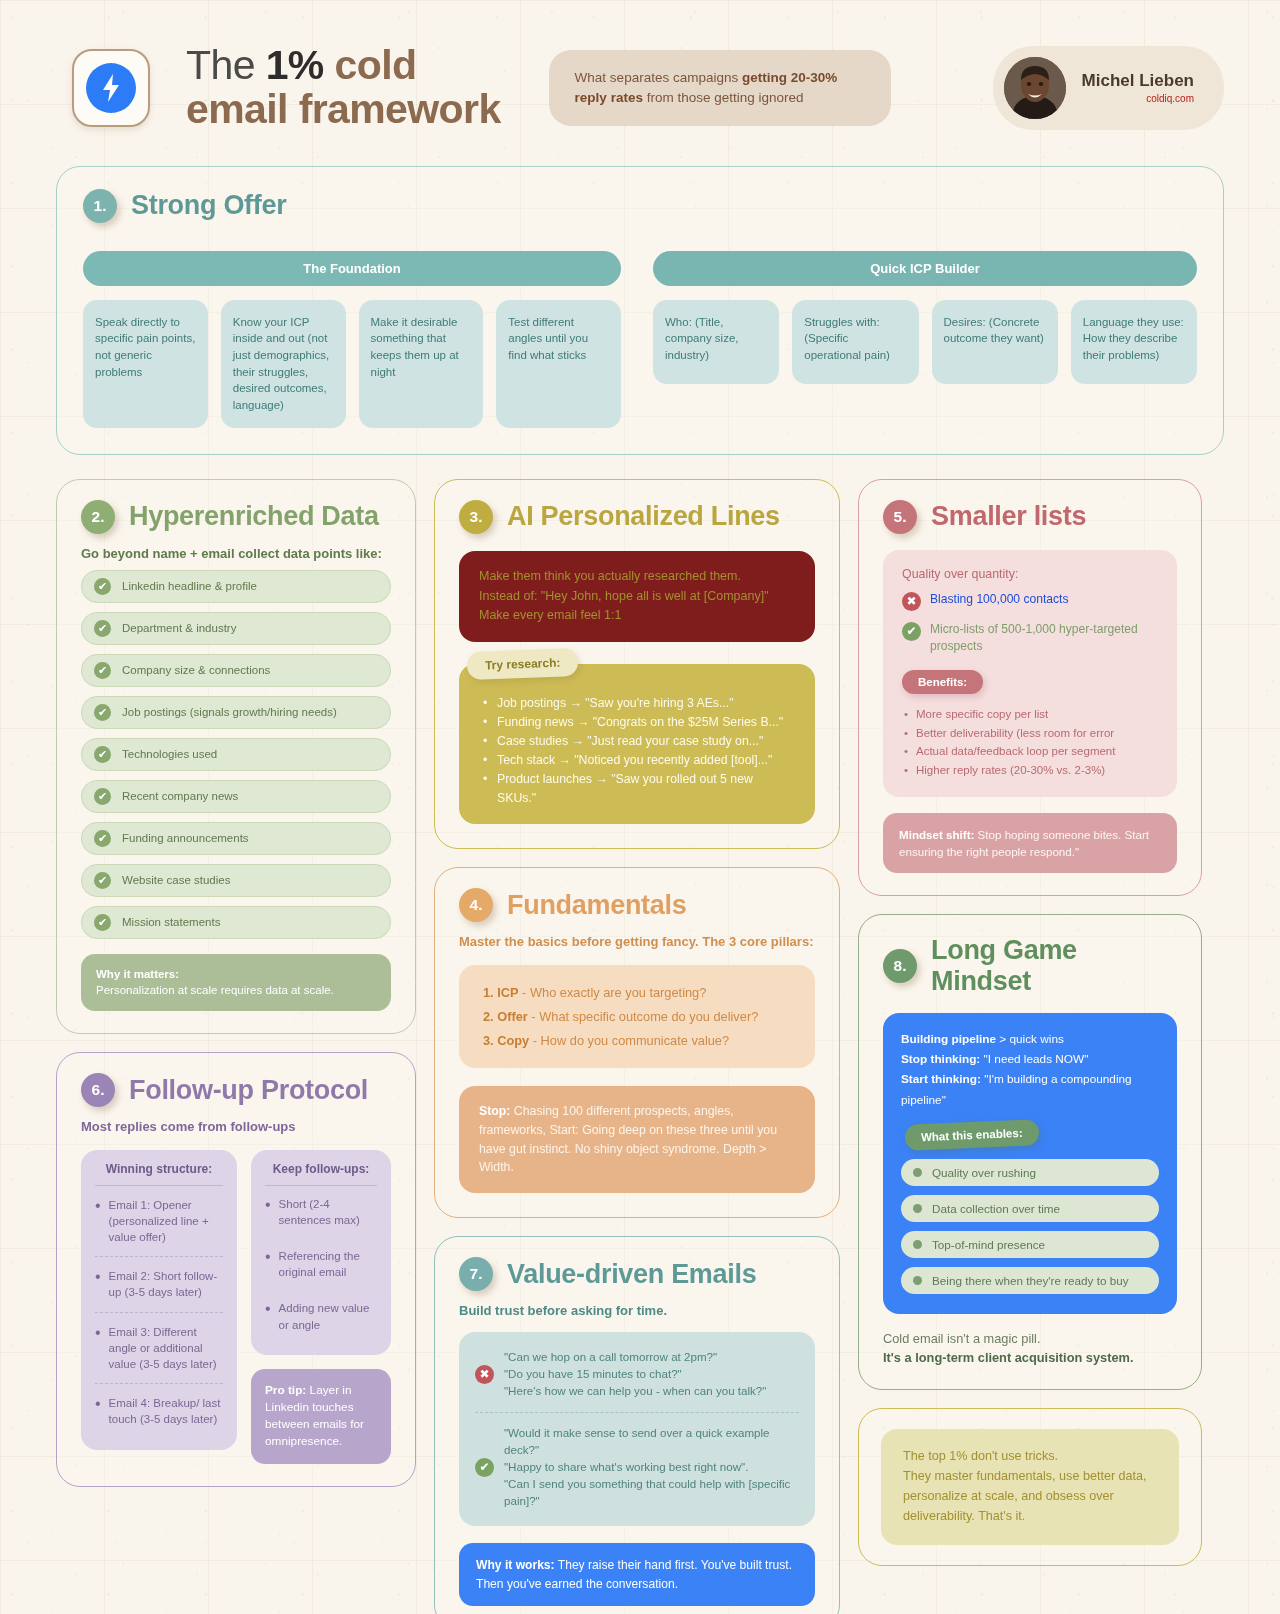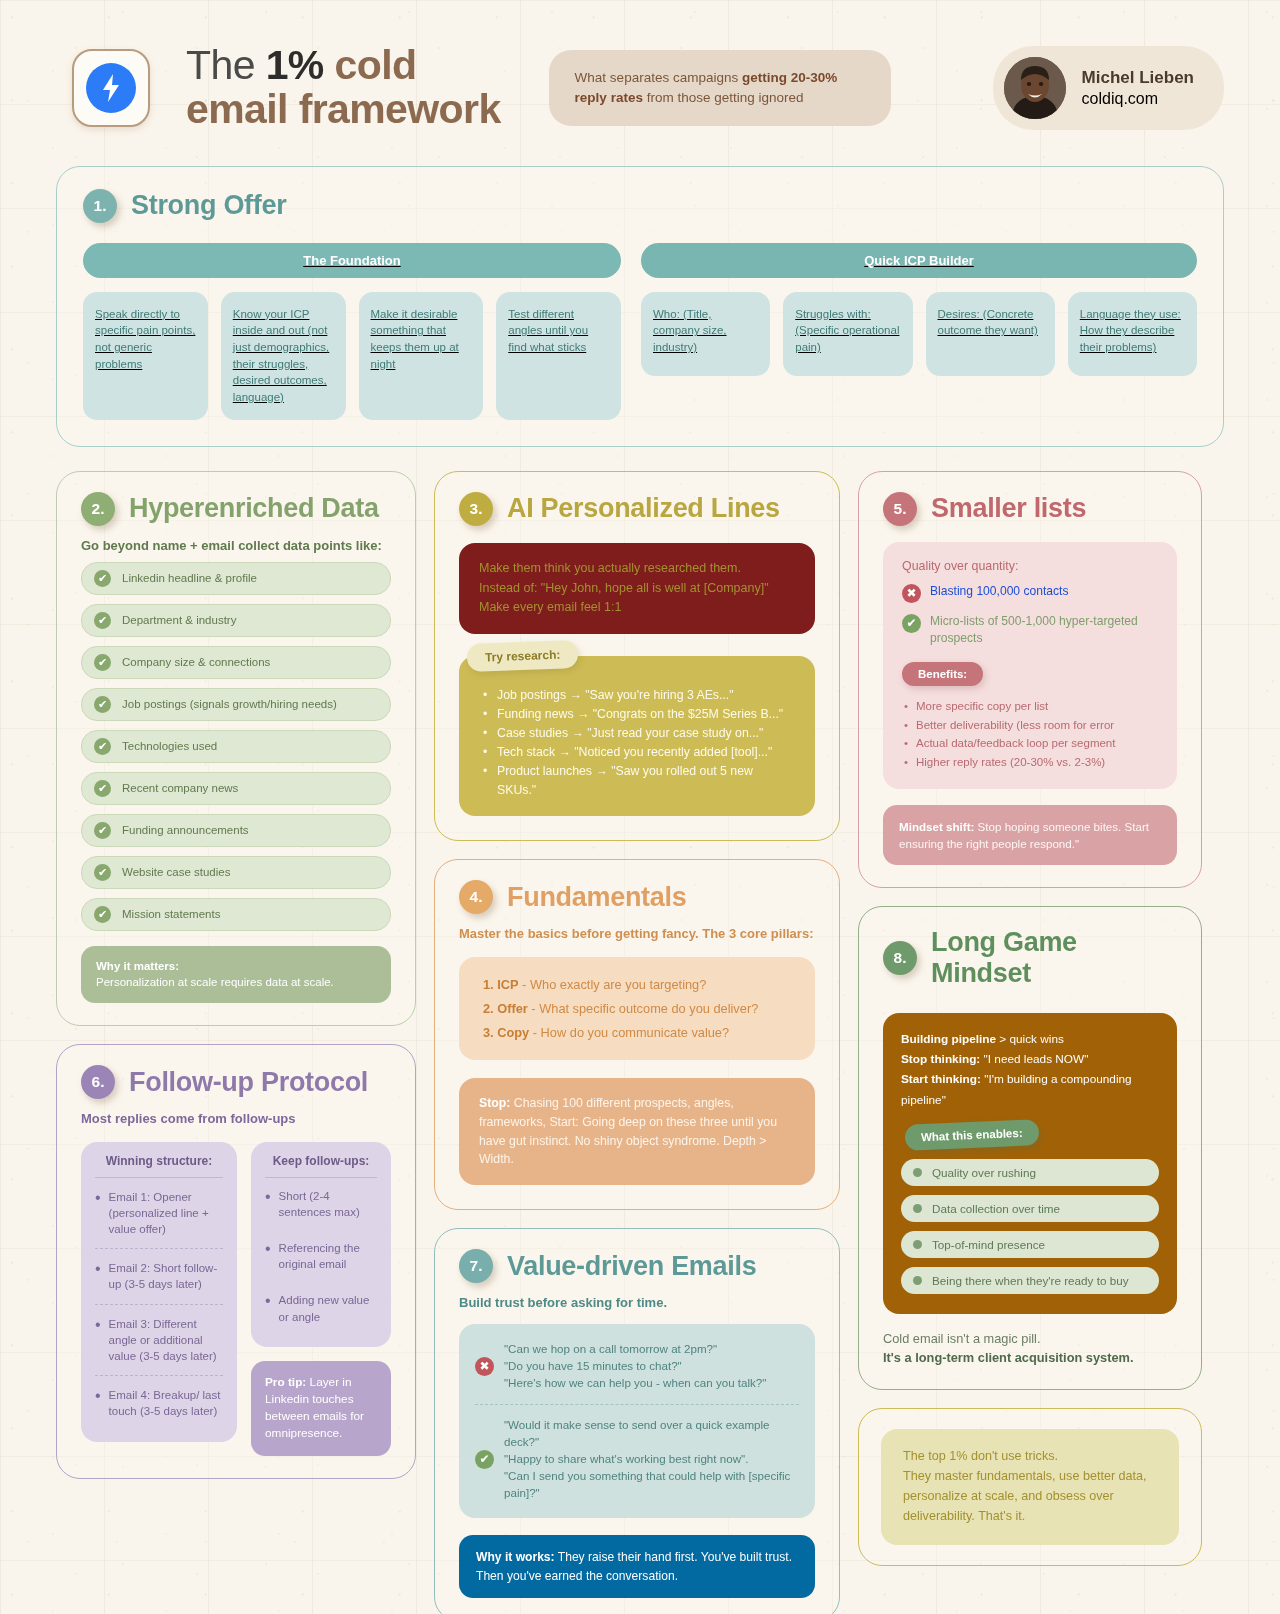--- a/index.html
+++ b/index.html
@@ -50,39 +50,39 @@
   }
   .subtitle-pill b { color: #7a4a2c; font-weight: 700; }
   .author-pill {
     margin-left: auto; background: #f0e6d8; border-radius: 40px;
     padding: 11px 30px 11px 11px; display:flex; align-items:center; gap: 16px;
   }
   .avatar { width: 62px; height: 62px; border-radius: 50%; overflow:hidden;
     background: #6d5b4c; position: relative; flex: 0 0 auto; }
   .avatar svg { display:block; }
   .author-name { font-size: 17px; font-weight: 700; color: #4a3a2c; }
-  .author-site { font-size: 16px; color: #000000; margin-top: 2px; }
+  .author-site { font-size: 10px; color: #b91c1c; margin-top: 2px; text-align: right; }
 
   
   .card { border-radius: 24px; border: 1.6px solid; position: relative;
           background: rgba(253,249,241,.34); }
   .sec-head { display:flex; align-items:center; gap: 14px; }
   .num {
     width: 34px; height: 34px; border-radius: 50%; color:#fff;
     font-size: 15.5px; font-weight: 700; display:flex; align-items:center; justify-content:center;
     box-shadow: 3px 4px 7px rgba(120,90,60,.28); flex: 0 0 auto;
   }
   .sec-title { font-size: 27px; font-weight: 700; letter-spacing: -.3px; }
   .sec-sub { font-size: 13px; font-weight: 700; margin-top: 12px; }
 
   
   #sec1 { margin: 34px 56px 0 56px; border-color:#a8cfcb; padding: 22px 26px 26px; }
   #sec1 .sec-title { color:#5d9a97; }
   #sec1 .num { background:#7cb3af; }
-  .s1-cols { display:flex; gap: 20px; margin-top: 20px; text-decoration: underline; }
+  .s1-cols { display:flex; gap: 32px; margin-top: 28px; }
   .s1-col { flex: 1; }
   .band { background:#7cb8b4; color:#fff; text-align:center; font-size:13px; font-weight:700;
           border-radius: 22px; padding: 10px 0; }
   .band.wide { background:#79b5b1; }
   .s1-items { display:flex; gap: 13px; margin-top: 14px; }
   .s1-item { flex:1; background:#cfe4e2; border-radius: 14px; padding: 14px 12px;
              font-size: 11.5px; line-height: 1.45; color:#3f7a77; min-height: 84px; }
   .s1-col.left .s1-item { flex: 1 1 0; }
 
   
@@ -140,21 +140,21 @@
   #sec7 .num { background:#78aeab; }
   #sec7 .sec-sub { color:#4e8a86; }
   .t-box { background:#cfe1de; border-radius:16px; padding: 14px 16px; margin-top: 14px; }
   .t-row { display:flex; gap: 10px; align-items:center; padding: 3px 0; }
   .t-row.div { border-top: 1.5px dashed #a7c3bf; margin-top: 9px; padding-top: 12px; }
   .badge { width: 19px; height: 19px; border-radius:50%; color:#fff; font-size: 12px;
            display:flex; align-items:center; justify-content:center; flex:0 0 auto; }
   .badge.x { background:#c0565c; }
   .badge.v { background:#7aa262; }
   .t-lines div { font-size: 11.6px; color:#4f8480; line-height: 1.46; }
-  .t-note { background:#0369a1; color:#fbfdfd; border-radius:14px; padding: 13px 17px;
+  .t-note { background:#3b82f6; color:#fbfdfd; border-radius:14px; padding: 13px 17px;
             margin-top: 17px; font-size: 12.1px; line-height:1.5; }
   .t-note b { font-weight:700; color:#fff; }
 
   
   #sec5 { border-color:#d9a0a4; padding: 20px 24px 22px; }
   #sec5 .sec-title { color:#c0686e; }
   #sec5 .num { background:#c5757a; }
   .r-soft { background:#f5dede; border-radius:16px; padding: 17px 19px; margin-top: 16px; }
   .r-soft .q { font-size: 12.4px; color:#b96a70; }
   .r-line { display:flex; gap: 9px; align-items: flex-start; margin-top: 10px; }
@@ -169,21 +169,21 @@
   .r-soft li { font-size: 11.5px; color:#b96a70; line-height: 1.62; padding-left: 14px; position:relative; }
   .r-soft li::before { content:"•"; position:absolute; left: 2px; }
   .r-note { background:#d9a2a4; color:#fdf5f5; border-radius:14px; padding: 13px 16px;
             margin-top: 16px; font-size: 11.6px; line-height:1.48; }
   .r-note b { font-weight:700; color:#fff; }
 
   
   #sec8 { border-color:#96ae89; padding: 20px 24px 22px; }
   #sec8 .sec-title { color:#5f8f5d; }
   #sec8 .num { background:#6f9a6c; }
-  .g-deep { background:#a16207; border-radius:16px; padding: 16px 18px 20px; margin-top: 24px;
+  .g-deep { background:#3b82f6; border-radius:16px; padding: 16px 18px 20px; margin-top: 16px;
             position:relative; }
   .g-deep .kv { font-size: 11.8px; color:#fdfdfb; line-height: 1.72; }
   .g-deep .kv b { font-weight: 700; }
   .g-tag { display:inline-block; background:#6f9a6c; color:#fff; font-size:11.5px; font-weight:700;
            border-radius: 15px; padding: 7px 16px; transform: rotate(-2.5deg);
            box-shadow: 2px 3px 6px rgba(80,110,75,.28); margin: 12px 0 2px 4px; }
   .g-item { background:#dde6d2; border-radius:14px; padding: 7px 12px; margin-top: 9px;
             display:flex; align-items:center; gap: 10px; }
   .dot { width: 9px; height: 9px; border-radius:50%; background:#7d9e72; flex:0 0 auto; }
   .g-item span { font-size: 11.7px; color:#5e7a56; }

